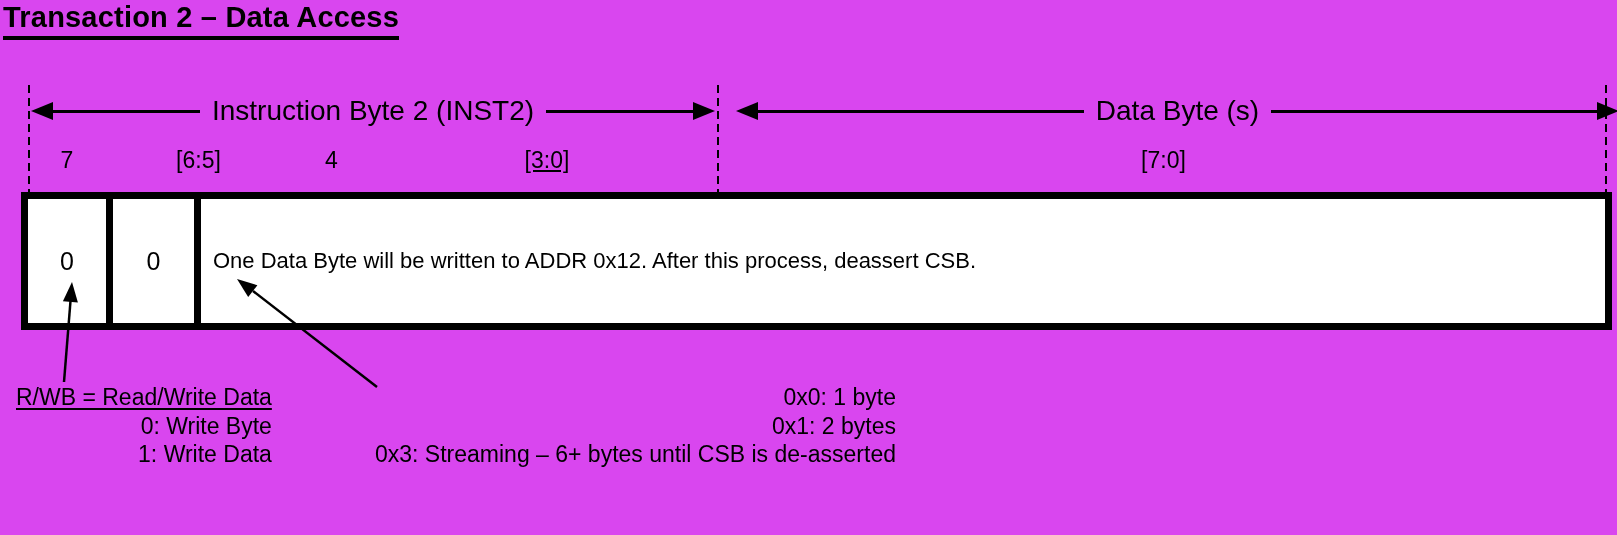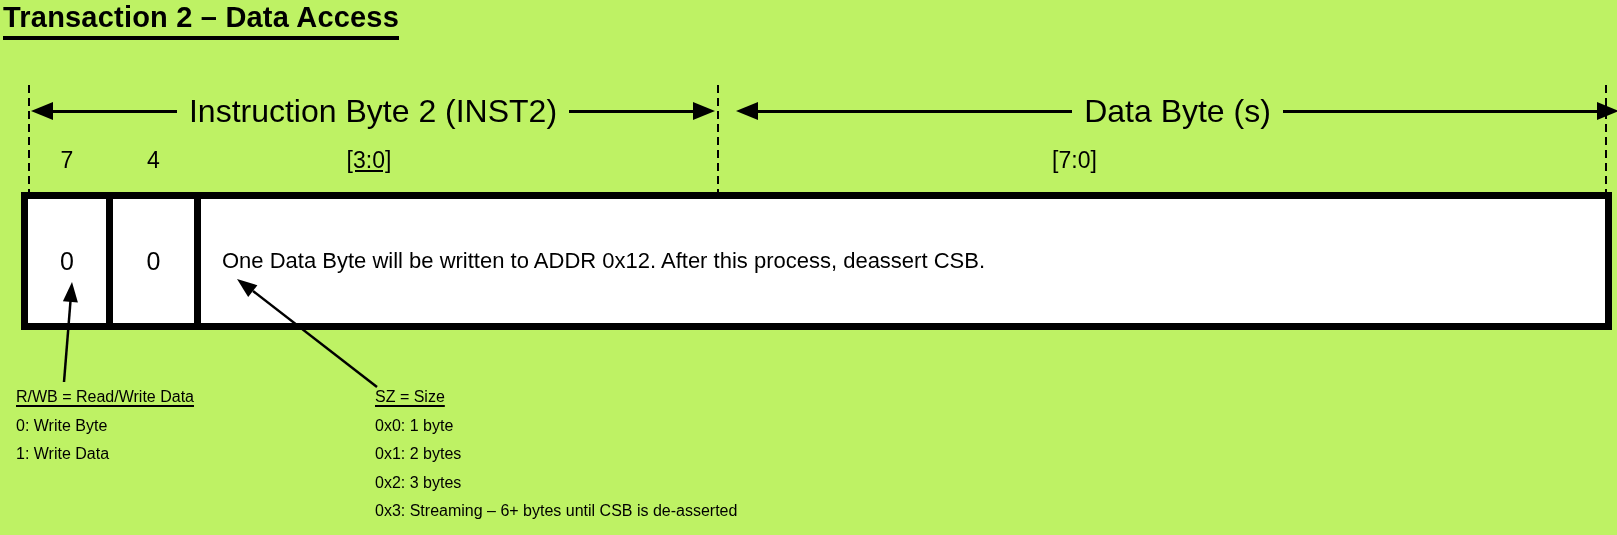--- a/index.html
+++ b/index.html
@@ -1,58 +1,58 @@
 <!DOCTYPE html>
 <html><head>
 <meta charset="utf-8">
 <style>
   html,body{margin:0;padding:0;background:#fff;}
   .page{
-    position:relative;width:1617px;height:535px;background:#bef264;color:#000;
+    position:relative;width:1617px;height:535px;background:#d946ef;color:#000;
     font-family:"Liberation Sans",sans-serif;overflow:hidden;
   }
   .title{
     position:absolute;left:3px;top:1px;display:inline-block;
     font-size:29px;font-weight:bold;letter-spacing:0.2px;
     border-bottom:4px solid #000;padding-bottom:2px;
   }
   .vdash{
     position:absolute;top:85px;height:107px;width:2px;
     background:repeating-linear-gradient(to bottom,#000 0 8px,transparent 8px 13px);
   }
   .arrowrow{
     position:absolute;top:95px;height:32px;display:flex;align-items:center;
   }
   .tri{width:0;height:0;border-top:9px solid transparent;border-bottom:9px solid transparent;flex:0 0 auto;}
   .tri-l{border-right:22px solid #000;}
   .tri-r{border-left:22px solid #000;}
   .hline{flex:1 1 auto;height:3px;background:#000;}
-  .seclabel{flex:0 0 auto;font-size:32px;padding:0 12px;white-space:nowrap;}
+  .seclabel{flex:0 0 auto;font-size:28px;padding:0 12px;white-space:nowrap;}
   .bitsrow{
     position:absolute;left:28px;top:147px;width:1577px;display:flex;
     font-size:23px;
   }
   .bitsrow .bcell{text-align:center;border-right:7px solid transparent;}
   .bitsrow .bcell:last-child{border-right:none;flex:1 1 auto;}
   .fieldbox{
     position:absolute;left:21px;top:192px;width:1591px;height:138px;
     border:7px solid #000;box-sizing:border-box;display:flex;align-items:stretch;
     background:#fff;
   }
   .fieldbox .cell{
     border-right:7px solid #000;display:flex;align-items:center;justify-content:center;
     font-size:25px;flex:0 0 auto;
   }
   .fieldbox .cell:last-child{
     border-right:none;flex:1 1 auto;justify-content:flex-start;
-    padding-left:21px;font-size:22px;
+    padding-left:12px;font-size:22px;
   }
   .w1{width:78px;}.w2{width:171px;}.w3{width:81px;}.w4{width:336px;text-decoration:underline;}
   .callouts{position:absolute;left:0;top:265px;pointer-events:none;}
-  .ann{position:absolute;top:383px;font-size:16px;line-height:28.5px;white-space:nowrap;}
+  .ann{position:absolute;top:383px;font-size:23px;line-height:28.5px;white-space:nowrap;text-align:right;}
   .ann-rwb{left:16px;}
   .ann-sz{left:375px;}
   .ann .ann-title{text-decoration:underline;text-decoration-thickness:2px;text-underline-offset:3px;}
 </style>
 </head>
 <body>
 
 <div class="page">
 
   <div class="title">Transaction 2 – Data Access</div>
@@ -72,20 +72,21 @@
   <div class="arrowrow" style="left:736px;width:883px">
     <span class="tri tri-l"></span>
     <span class="hline"></span>
     <span class="seclabel">Data Byte (s)</span>
     <span class="hline"></span>
     <span class="tri tri-r"></span>
   </div>
 
   <div class="bitsrow">
     <div class="bcell w1">7</div>
+    <div class="bcell w2">[6:5]</div>
     <div class="bcell w3">4</div>
     <div class="bcell w4">[3:0]</div>
     <div class="bcell">[7:0]</div>
   </div>
 
   <div class="fieldbox">
     <div class="cell w1">0</div>
     <div class="cell w3">0</div>
     <div class="cell">One Data Byte will be written to ADDR 0x12. After this process, deassert CSB.</div>
   </div>
@@ -97,20 +98,18 @@
     <polygon points="237,14 257.4,20.3 248.2,32.1" fill="#000"></polygon>
   </svg>
 
   <div class="ann ann-rwb">
     <div class="ann-title">R/WB = Read/Write Data</div>
     <div class="ann-line">0: Write Byte</div>
     <div class="ann-line">1: Write Data</div>
   </div>
 
   <div class="ann ann-sz">
-    <div class="ann-title">SZ = Size</div>
     <div class="ann-line">0x0: 1 byte</div>
     <div class="ann-line">0x1: 2 bytes</div>
-    <div class="ann-line">0x2: 3 bytes</div>
     <div class="ann-line">0x3: Streaming – 6+ bytes until CSB is de-asserted</div>
   </div>
 
 </div>
 
 </body></html>

